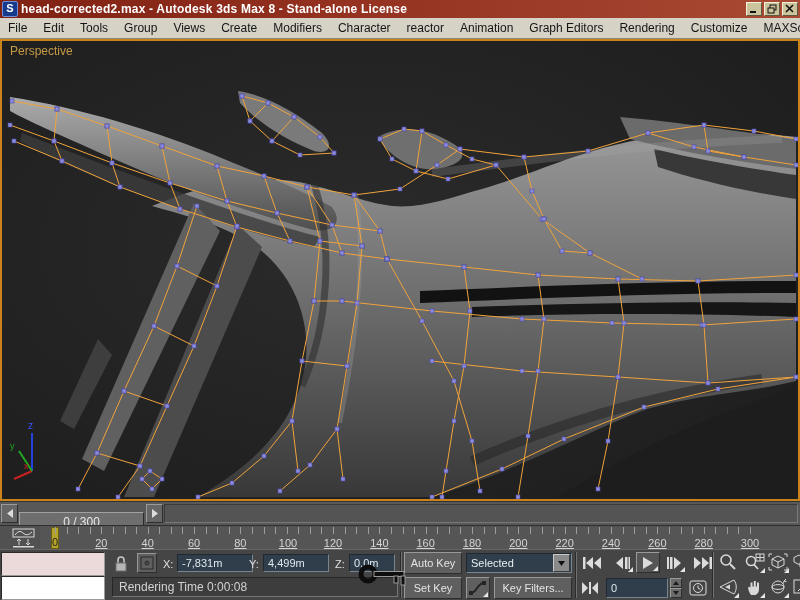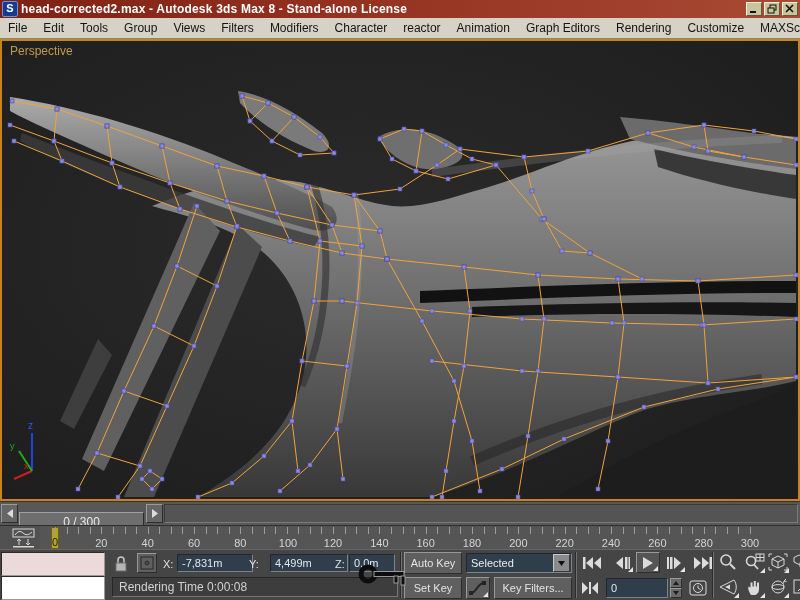--- a/index.html
+++ b/index.html
@@ -41,21 +41,21 @@
     display:flex;align-items:center;justify-content:center;box-sizing:border-box;}
   .tstrack{position:absolute;top:2px;left:164px;right:2px;height:19px;background:#545454;
     border:1px solid;border-color:#3a3a3a #7a7a7a #7a7a7a #3a3a3a;box-sizing:border-box;}
 
   
   .trackbar{position:absolute;top:525px;left:0;width:800px;height:24px;background:#515151;
     border-top:1px solid #2f2f2f;box-sizing:border-box;}
   .tb-icon{position:absolute;left:10px;top:2px;width:28px;height:20px;background:#515151;border:none;padding:0;}
   .ruler{position:absolute;left:40px;top:0;width:760px;height:24px;background:#555;overflow:hidden;}
   .tick{position:absolute;top:1px;width:1px;height:7px;background:#9c9c9c;}
-  .tlabel{position:absolute;bottom:1px;transform:translateX(-50%);color:#d4d4d4;font-size:11px;}
+  .tlabel{position:absolute;bottom:1px;transform:translateX(-50%);color:#d4d4d4;font-size:11px;text-decoration:underline;}
   .marker{position:absolute;top:1px;width:8px;height:22px;background:#b3a32a;border:1px solid #6b5e10;
     box-sizing:border-box;color:#222;font-size:11px;display:flex;align-items:flex-end;justify-content:center;}
 
   
   .statusbar{position:absolute;top:549px;left:0;width:800px;height:51px;background:#454545;
     border-top:1px solid #666;box-sizing:border-box;}
   .listener-pink{position:absolute;left:1px;top:2px;width:102px;height:22px;background:#ecd9d9;
     border:1px solid;border-color:#2a2a2a #9a9a9a #9a9a9a #2a2a2a;}
   .listener-white{position:absolute;left:1px;top:26px;width:102px;height:22px;background:#fff;
     border:1px solid;border-color:#2a2a2a #9a9a9a #9a9a9a #2a2a2a;}
@@ -113,21 +113,21 @@
         </button>
     </span>
   </div>
 
   <div class="menubar">
     <span class="menu-item">File</span>
     <span class="menu-item">Edit</span>
     <span class="menu-item">Tools</span>
     <span class="menu-item">Group</span>
     <span class="menu-item">Views</span>
-    <span class="menu-item">Filters</span>
+    <span class="menu-item">Create</span>
     <span class="menu-item">Modifiers</span>
     <span class="menu-item">Character</span>
     <span class="menu-item">reactor</span>
     <span class="menu-item">Animation</span>
     <span class="menu-item">Graph Editors</span>
     <span class="menu-item">Rendering</span>
     <span class="menu-item">Customize</span>
     <span class="menu-item">MAXScript</span>
 
   </div>
@@ -554,21 +554,21 @@
         <circle cx="8" cy="8" r="2" fill="none" stroke="#2a2a2a"></circle>
         <circle cx="8" cy="8" r="0.8" fill="#2a2a2a"></circle>
       </svg>
     </button>
 
     <span class="coordlabel" style="left:163px">X:</span>
     <div class="field" style="left:177px;width:76px">
         <span>-7,831m</span>
       </div>
     <span class="coordlabel" style="left:249px">Y:</span>
-    <div class="field" style="left:270px;width:78px">
+    <div class="field" style="left:263px;width:66px">
         <span>4,499m</span>
       </div>
     <span class="coordlabel" style="left:335px">Z:</span>
     <div class="field" style="left:349px;width:46px">
         <span>0,0m</span>
       </div>
 
     <div class="prompt">
         <span>Rendering Time  0:00:08</span>
       </div>

